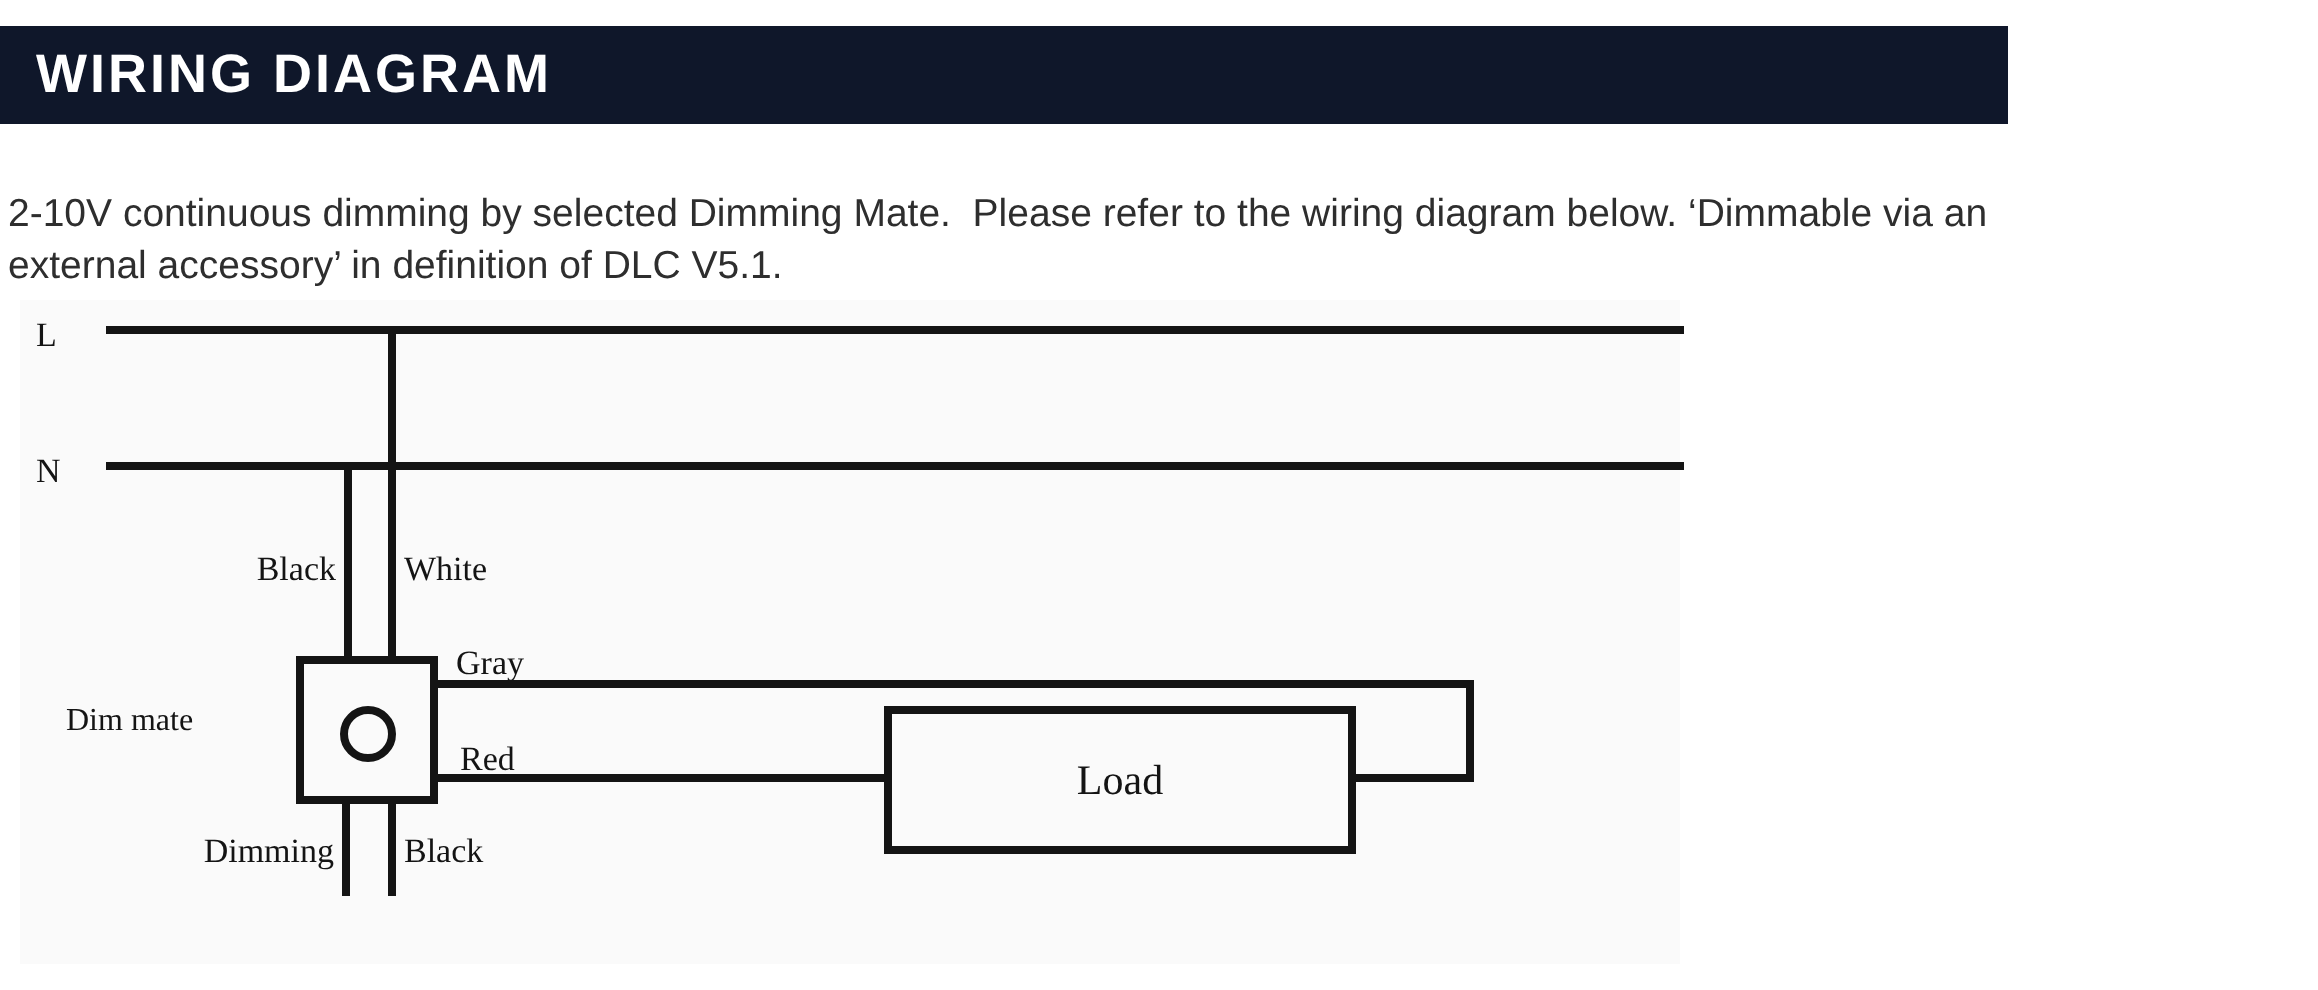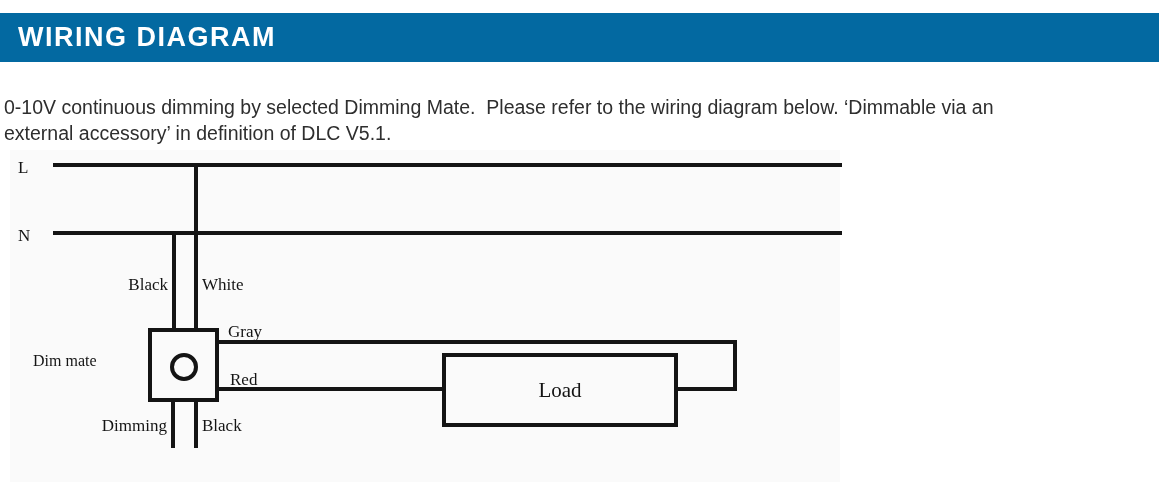--- a/index.html
+++ b/index.html
@@ -1,22 +1,22 @@
 <!DOCTYPE html>
 <html><head>
 <meta charset="utf-8">
 <style>
   html, body { margin:0; padding:0; }
   body {
     width:1159px; height:495px; background:#ffffff; position:relative;
     font-family:"Liberation Sans", sans-serif; overflow:hidden;
   }
   .banner {
-    position:absolute; left:0; top:13px; width:1159px; height:49px;
-    background:#0369a1; display:flex; align-items:center;
+    position:absolute; left:0; top:13px; width:1004px; height:49px;
+    background:#0f172a; display:flex; align-items:center;
   }
   .banner-title {
     color:#ffffff; font-weight:bold; font-size:27px; letter-spacing:1.5px;
     padding-left:18px; font-family:"Liberation Sans", sans-serif;
   }
   .description {
     position:absolute; left:4px; top:74px; width:1153px;
     font-size:19.5px; line-height:26.5px; color:#2e2e2e;
     white-space:pre-wrap;
   }
@@ -42,21 +42,21 @@
   }
   .align-right { text-align:right; }
 </style>
 </head>
 <body>
 
 <div class="banner">
   <span class="banner-title">WIRING DIAGRAM</span>
 </div>
 
-<p class="description">0-10V continuous dimming by selected Dimming Mate.  Please refer to the wiring diagram below. ‘Dimmable via an
+<p class="description">2-10V continuous dimming by selected Dimming Mate.  Please refer to the wiring diagram below. ‘Dimmable via an
 external accessory’ in definition of DLC V5.1.</p>
 
 <div class="diagram">
 
   <span class="lbl lbl-ln" style="left:8px; top:8px;">L</span>
   <div class="wire" style="left:43px; top:13px; width:789px; height:4px;"></div>
 
   <span class="lbl lbl-ln" style="left:8px; top:76px;">N</span>
   <div class="wire" style="left:43px; top:81px; width:789px; height:4px;"></div>
 

